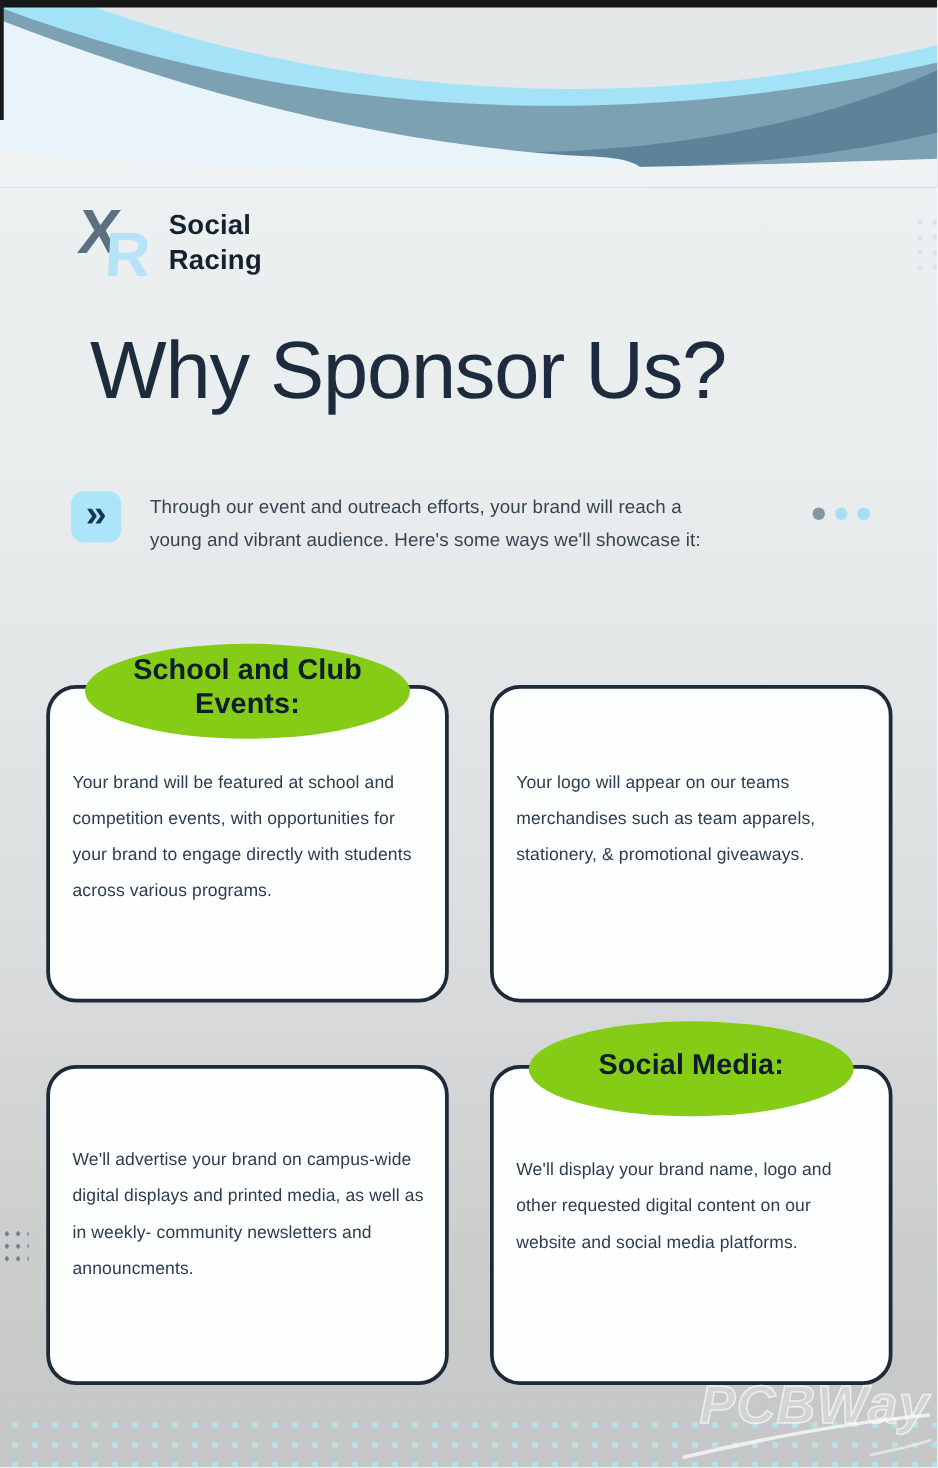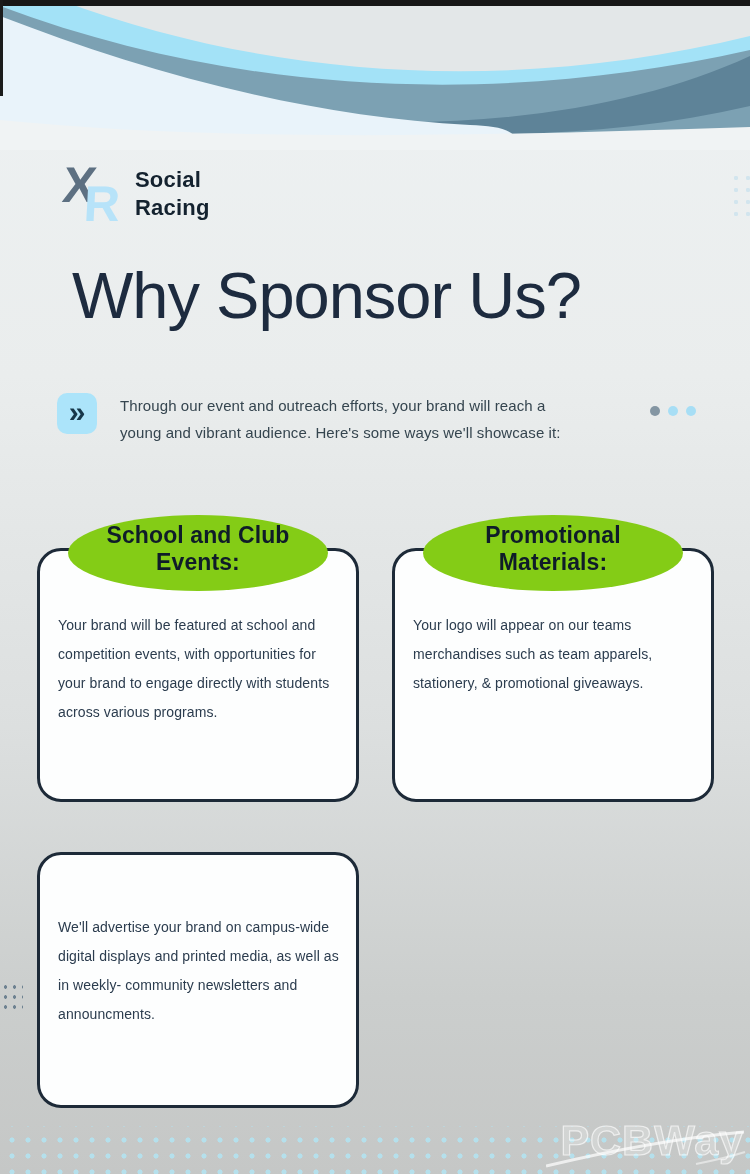--- a/index.html
+++ b/index.html
@@ -78,24 +78,23 @@
   }
   .edge-dots-left {
     position:absolute; left:1px; top:982px; width:22px; height:28px; z-index:3;
     background-image:radial-gradient(circle,#6e8291 1.6px, transparent 1.9px);
     background-size:9px 10px;
   }
   .watermark {
     position:absolute; right:4px; bottom:10px; width:200px; height:64px; z-index:5; pointer-events:none;
   }
   .watermark .wm-text {
-    position:absolute; right:2px; top:0; font-size:43px; font-weight:700; 
+    position:absolute; right:2px; top:0; font-size:43px; font-weight:700; font-style:italic;
     color:rgba(255,255,255,.22); -webkit-text-stroke:1.2px rgba(255,255,255,.65);
     letter-spacing:1px;
-    margin-top:16px;
   }
   .watermark svg { position:absolute; right:0; bottom:-6px; }
 </style>
 </head>
 <body>
 
 <div id="poster">
 
   <svg class="header-waves" viewBox="0 0 750 150" preserveAspectRatio="none" aria-hidden="true">
     <rect width="750" height="150" fill="#e3e7e8"></rect>
@@ -133,30 +132,33 @@
   </div>
 
   <section class="card card-1">
     <div class="card-ellipse">
       <h2>School and Club Events:</h2>
     </div>
     <p class="card-body">Your brand will be featured at school and competition events, with opportunities for your brand to engage directly with students across various programs.</p>
   </section>
 
   <section class="card card-2">
-    <div class="card-ellipse">
-      <h2>Promotional Materials:</h2>
-    </div>
     <p class="card-body">Your logo will appear on our teams merchandises such as team apparels, stationery, &amp; promotional giveaways.</p>
   </section>
 
   <section class="card card-3">
     <p class="card-body">We'll advertise your brand on campus-wide digital displays and printed media, as well as in weekly- community newsletters and announcments.</p>
   </section>
 
+  <section class="card card-4">
+    <div class="card-ellipse">
+      <h2>Social Media:</h2>
+    </div>
+    <p class="card-body">We'll display your brand name, logo and other requested digital content on our website and social media platforms.</p>
+  </section>
 
   <div class="bottom-dots"></div>
   <div class="edge-dots-left"></div>
 
   <div class="watermark">
     <span class="wm-text">PCBWay</span>
     <svg width="200" height="40" viewBox="0 0 200 40">
       <path d="M0,36 Q110,10 198,2" fill="none" stroke="rgba(255,255,255,0.7)" stroke-width="3"></path>
       <path d="M150,34 Q180,28 199,22" fill="none" stroke="rgba(255,255,255,0.5)" stroke-width="2"></path>
     </svg>

